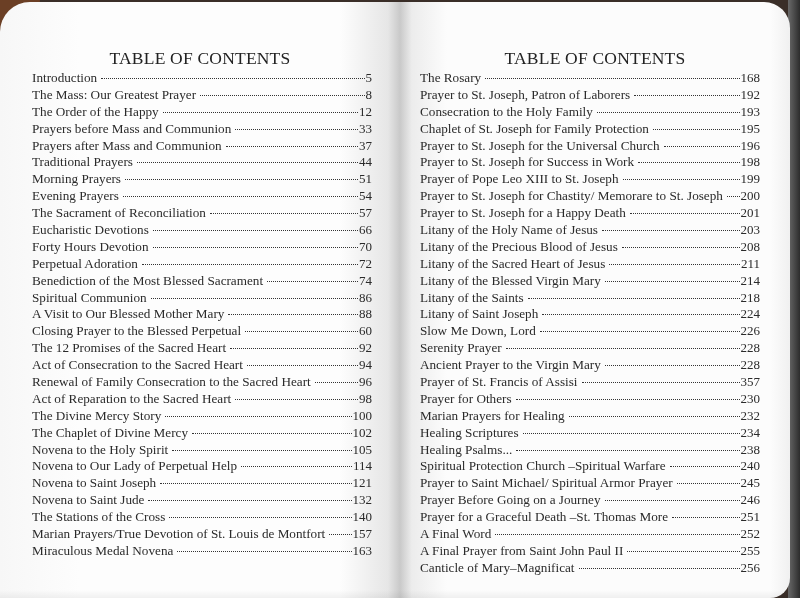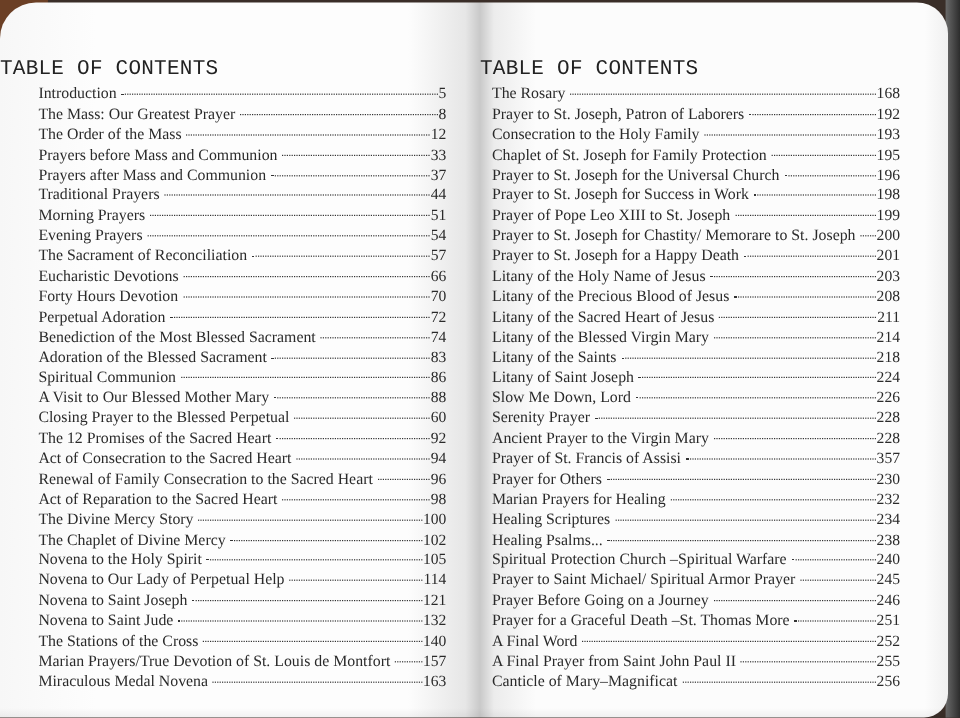--- a/index.html
+++ b/index.html
@@ -25,30 +25,30 @@
   .page-right {
     left:400px; width:390px;
     border-top-right-radius:26px; border-bottom-right-radius:20px;
     background:linear-gradient(to right, #c9c9c9 0%, #ececec 3%, #fcfcfc 12%, #fcfcfc 95%, #f0f0f0 100%);
   }
   .right-edge {
     position:absolute; left:788px; top:0; width:12px; height:598px;
     background:linear-gradient(to right,#6a6a6a,#2c2c2c);
   }
   .toc-title {
-    position:absolute; text-align:left; font-size:17.5px; letter-spacing:0.2px;
-    color:#222; font-weight:normal;font-family:Liberation Mono, monospace;
+    position:absolute; text-align:center; font-size:17.5px; letter-spacing:0.2px;
+    color:#222; font-weight:normal;
   }
   .left-title { left:0; width:400px; top:36px; }
   .right-title { left:400px; width:390px; top:36px; }
   .toc-list {
     position:absolute; list-style:none; margin:0; padding:0;
   }
   .left-list { left:32px; top:70px; width:340px; }
-  .right-list { left:410px; top:70px; width:340px; }
+  .right-list { left:420px; top:70px; width:340px; }
   .toc-entry {
     display:flex; align-items:baseline; height:16.9px; line-height:16.9px;
     font-size:13.2px; white-space:nowrap; overflow:hidden;
   }
   .toc-label { flex:0 0 auto; }
   .toc-leader {
     flex:1 1 auto; overflow:hidden; margin:0 1px 0 4px;
     border-bottom:1.3px dotted #333; height:0; transform:translateY(-3px);
   }
   .toc-page { flex:0 0 auto; text-align:right; font-size:13px; }
@@ -72,21 +72,21 @@
     <span class="toc-label">Introduction</span>
     <span class="toc-leader"></span>
     <span class="toc-page">5</span>
   </li>
     <li class="toc-entry">
     <span class="toc-label">The Mass: Our Greatest Prayer</span>
     <span class="toc-leader"></span>
     <span class="toc-page">8</span>
   </li>
     <li class="toc-entry">
-    <span class="toc-label">The Order of the Mass</span>
+    <span class="toc-label">The Order of the Happy</span>
     <span class="toc-leader"></span>
     <span class="toc-page">12</span>
   </li>
     <li class="toc-entry">
     <span class="toc-label">Prayers before Mass and Communion</span>
     <span class="toc-leader"></span>
     <span class="toc-page">33</span>
   </li>
     <li class="toc-entry">
     <span class="toc-label">Prayers after Mass and Communion</span>
@@ -125,25 +125,20 @@
   </li>
     <li class="toc-entry">
     <span class="toc-label">Perpetual Adoration</span>
     <span class="toc-leader"></span>
     <span class="toc-page">72</span>
   </li>
     <li class="toc-entry">
     <span class="toc-label">Benediction of the Most Blessed Sacrament</span>
     <span class="toc-leader"></span>
     <span class="toc-page">74</span>
-  </li>
-    <li class="toc-entry">
-    <span class="toc-label">Adoration of the Blessed Sacrament</span>
-    <span class="toc-leader"></span>
-    <span class="toc-page">83</span>
   </li>
     <li class="toc-entry">
     <span class="toc-label">Spiritual Communion</span>
     <span class="toc-leader"></span>
     <span class="toc-page">86</span>
   </li>
     <li class="toc-entry">
     <span class="toc-label">A Visit to Our Blessed Mother Mary</span>
     <span class="toc-leader"></span>
     <span class="toc-page">88</span>

